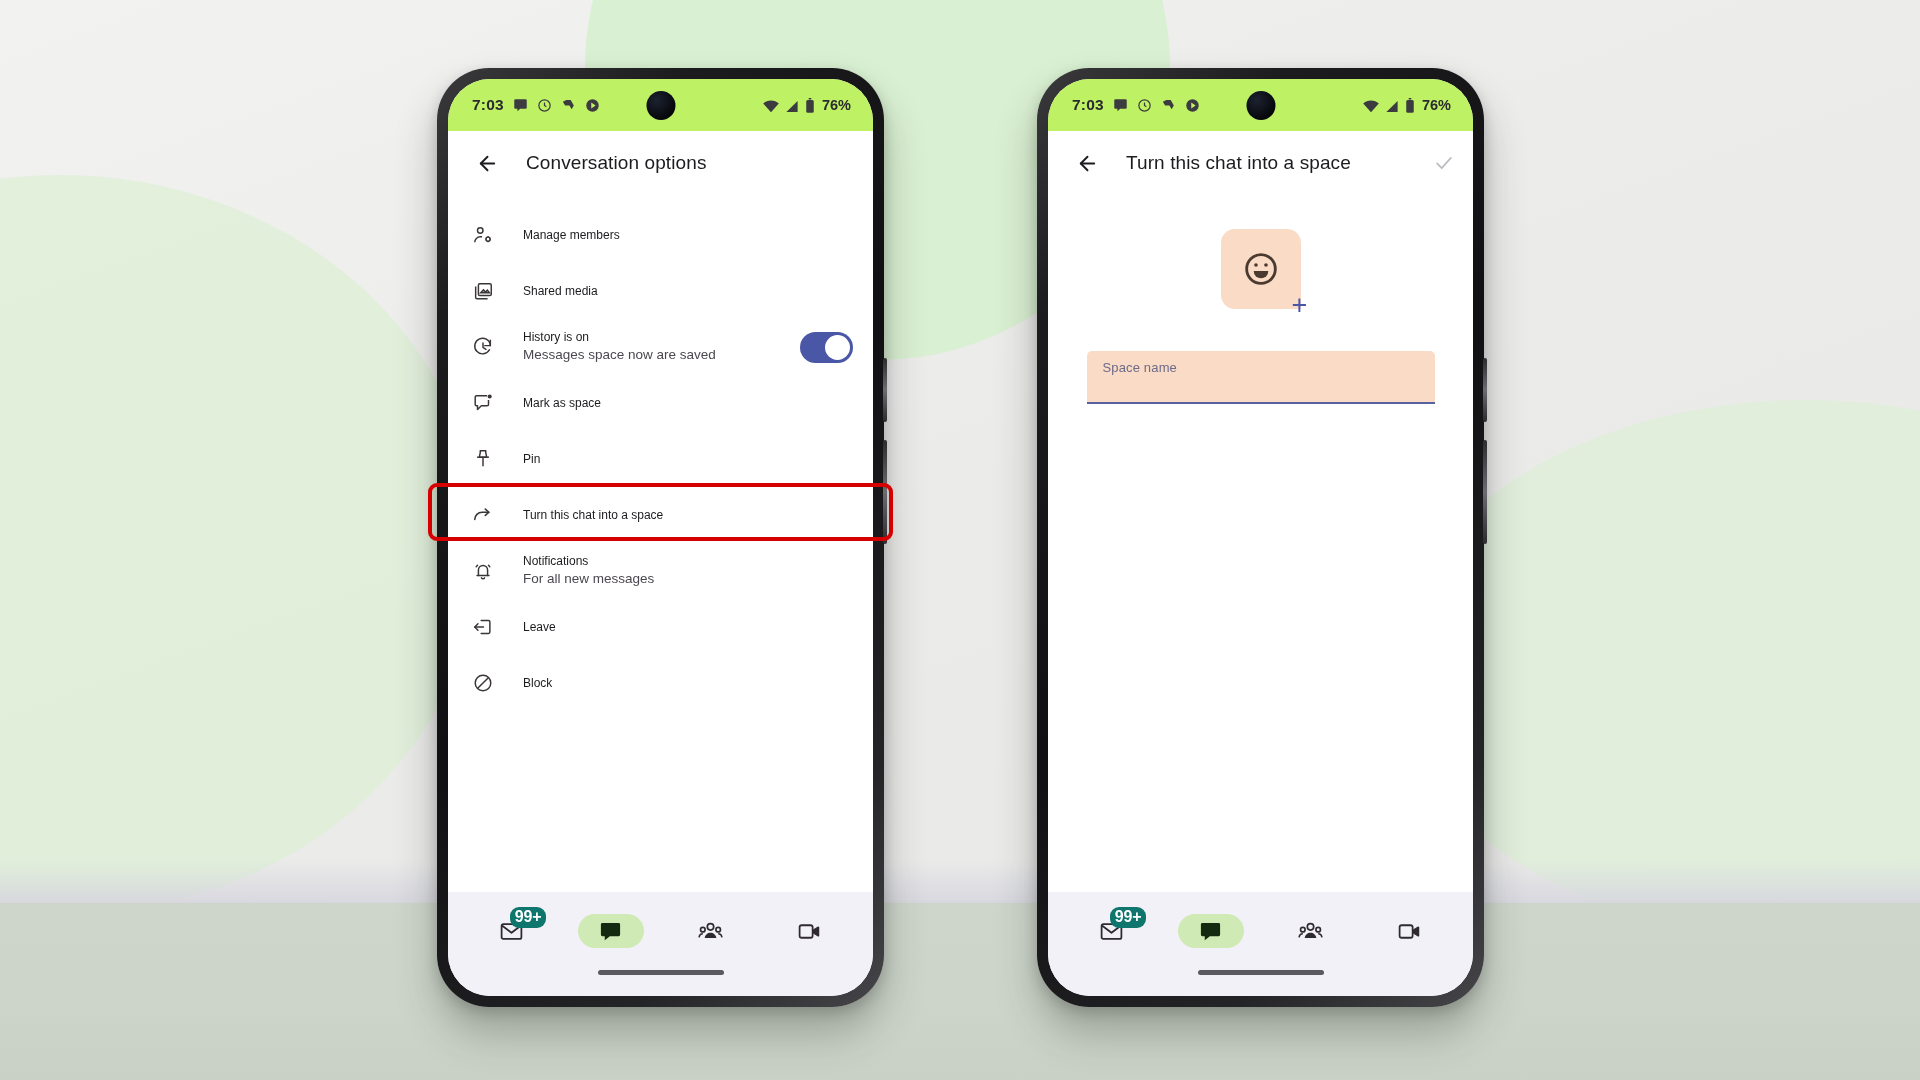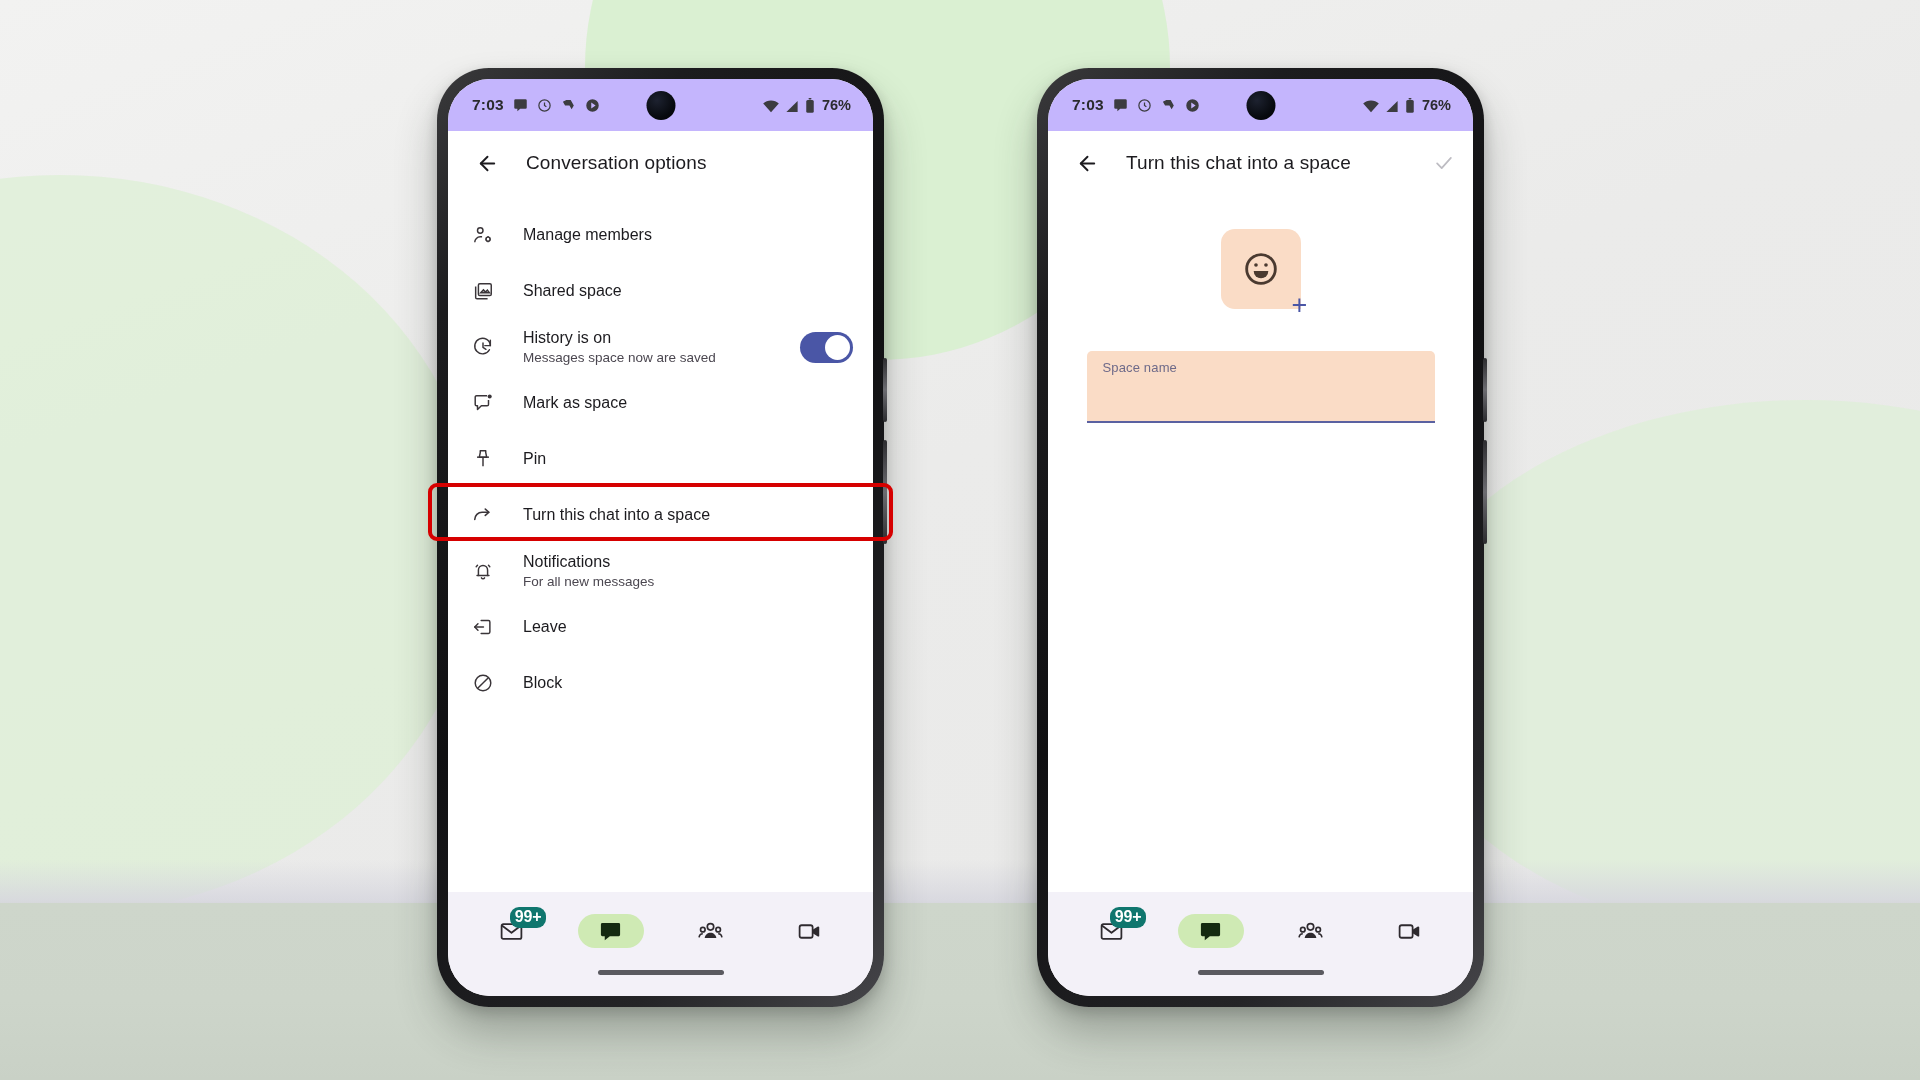--- a/index.html
+++ b/index.html
@@ -97,21 +97,21 @@
   .side-btn.vol   { top: 372px; height: 104px; }
 
   
   .statusbar {
     position: relative;
     height: 52px;
     flex: 0 0 52px;
     display: flex;
     align-items: center;
     padding: 0 22px 0 24px;
-    background: #c4b5fd;
+    background: #bef264;
   }
   .sb-left { display: flex; align-items: center; gap: 9px; }
   .sb-time { font-size: 15.5px; font-weight: 600; color: #2b2b2e; letter-spacing: .2px; }
   .sb-icon { display: flex; align-items: center; color: #3c3c40; }
   .sb-right {
     margin-left: auto;
     display: flex; align-items: flex-end; gap: 6px;
     color: #3c3c40;
   }
   .sb-batt-text { font-size: 14.5px; font-weight: 600; color: #2b2b2e; margin-left: 1px; }
@@ -157,21 +157,21 @@
     min-height: 56px;
     padding: 6px 20px 6px 24px;
   }
   .opt-icon {
     width: 30px;
     flex: 0 0 30px;
     display: flex; align-items: center; justify-content: flex-start;
     color: #3a3539;
   }
   .opt-text { margin-left: 21px; display: flex; flex-direction: column; gap: 2px; }
-  .opt-title { font-size: 16px; color: #1c1b1f; line-height: 1.25; }
+  .opt-title { font-size: 12px; color: #1c1b1f; line-height: 1.25; }
   .opt-sub   { font-size: 13.5px; color: #4b4750; line-height: 1.25; }
 
   
   .toggle {
     margin-left: auto;
     width: 53px; height: 31px;
     border-radius: 16px;
     background: #4a56a6;
     position: relative;
     flex: 0 0 53px;
@@ -213,21 +213,21 @@
     right: -12px; bottom: -9px;
     width: 26px; height: 26px;
     display: flex; align-items: center; justify-content: center;
     color: #4a56a6;
     font-size: 27px; line-height: 1;
     font-weight: 300;
   }
   .name-field {
     margin-top: 42px;
     width: 348px;
-    height: 72px;
+    height: 53px;
     background: #fadcc6;
     border-bottom: 2.5px solid #5a61a1;
     border-radius: 5px 5px 0 0;
     padding: 9px 16px 0 16px;
   }
   .name-label { font-size: 13px; color: #6e6a89; letter-spacing: .15px; }
 
   
   .bottomnav {
     flex: 0 0 78px;
@@ -358,21 +358,21 @@
 
           <div class="opt-row">
             <div class="opt-icon">
               <svg width="22" height="22" viewBox="0 0 24 24" fill="none" stroke="currentColor" stroke-width="1.6">
                   <rect x="7" y="4" width="14" height="13" rx="1.5"></rect>
                   <path d="M4 7v12a1.5 1.5 0 0 0 1.5 1.5H17"></path>
                   <path d="m9.5 14 3-3.2 2.3 2.4 2-2.2 2.2 3z"></path>
                 </svg>
             </div>
             <div class="opt-text">
-              <span class="opt-title">Shared space</span>
+              <span class="opt-title">Shared media</span>
             </div>
           </div>
 
           <div class="opt-row">
             <div class="opt-icon">
               <svg width="22" height="22" viewBox="0 0 24 24" fill="none" stroke="currentColor" stroke-width="1.6" stroke-linecap="round">
                   <path d="M20 10.5A8.5 8.5 0 1 0 19 15"></path>
                   <path d="M20 4.5v6h-6"></path>
                   <path d="M12 7.5v5l3.2 2"></path>
                 </svg>

